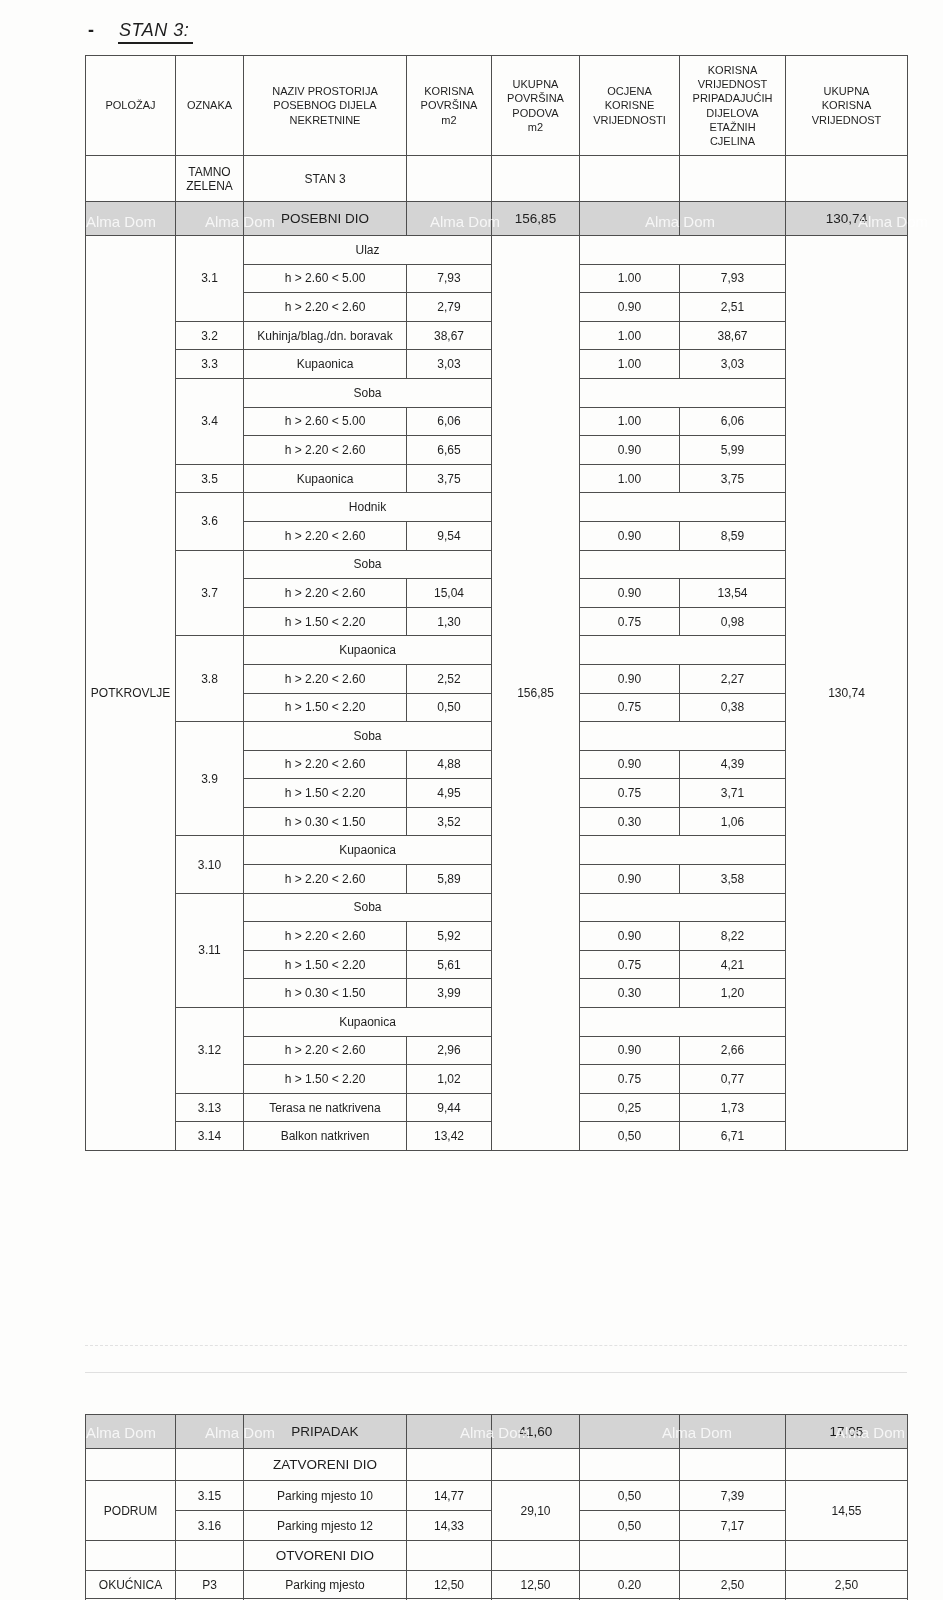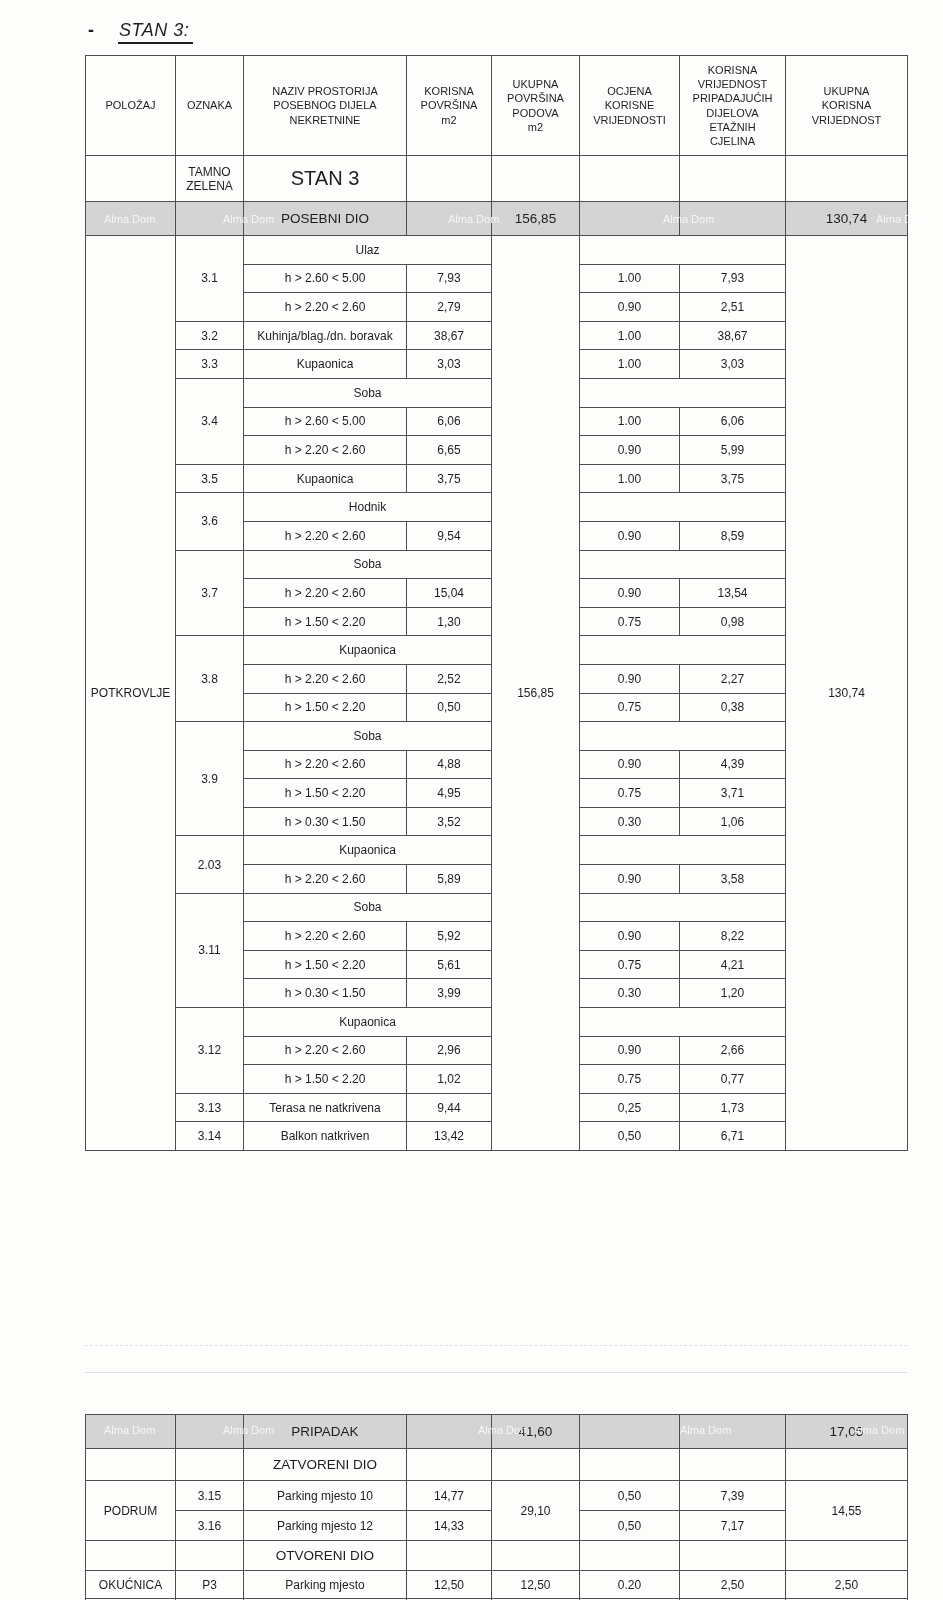--- a/index.html
+++ b/index.html
@@ -32,25 +32,25 @@
   tr.hdr th{font-size:11px;line-height:1.3;}
   tr.colorrow{height:46px;}
   tr.shade td{background:#d4d4d4;}
   tr.shade{height:34px;margin-top:42px;}
   tr.r{height:28.6px;}
   .pre{white-space:pre-line;}
   .b{font-weight:bold;}
   .lt{text-align:left;padding-left:8px;}
   .rt{text-align:right;padding-right:14px;}
   .fs13{font-size:13.5px;}
-  .fs14{font-size:20px;}
+  .fs14{font-size:12px;}
   
   .wm{
-    position:absolute;font-size:11px;color:#ffffff;opacity:.8;
-    white-space:nowrap;z-index:5;pointer-events:none;padding-left:18px;
+    position:absolute;font-size:15px;color:#ffffff;opacity:.8;
+    white-space:nowrap;z-index:5;pointer-events:none;
   }
   .scanline{position:absolute;left:85px;width:822px;height:0;pointer-events:none;}
   .scanline.solid{border-top:1px solid #c9c9c9;}
   .scanline.dashed{border-top:1px dashed #e2e2e2;}
 </style>
 </head>
 <body>
 
 <div class="page">
 
@@ -245,21 +245,21 @@
       <td>3,71</td>
     </tr>
     <tr class="r">
       <td class="lt">h &gt; 0.30 &lt; 1.50</td>
       <td>3,52</td>
       <td>0.30</td>
       <td>1,06</td>
     </tr>
 
     <tr class="r">
-      <td rowspan="2">2.03</td>
+      <td rowspan="2">3.10</td>
       <td colspan="2" class="lt">Kupaonica</td>
       <td colspan="2"></td>
     </tr>
     <tr class="r">
       <td class="lt">h &gt; 2.20 &lt; 2.60</td>
       <td>5,89</td>
       <td>0.90</td>
       <td>3,58</td>
     </tr>
 

